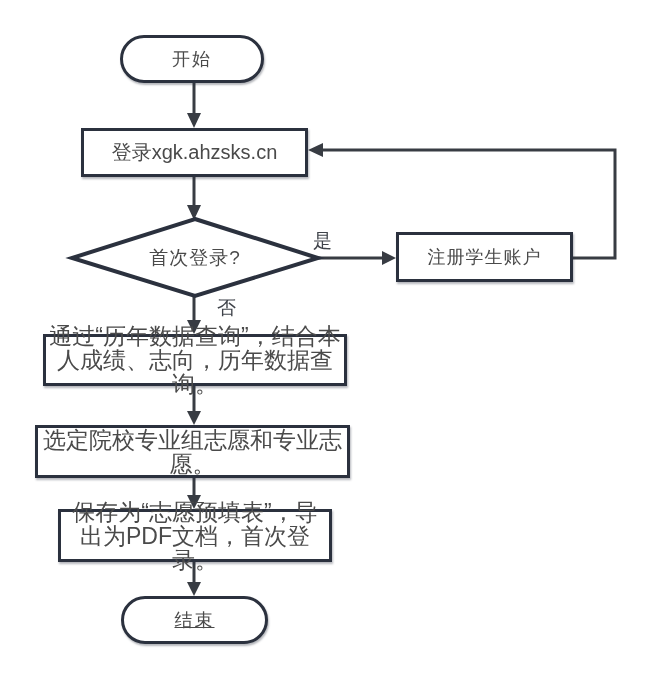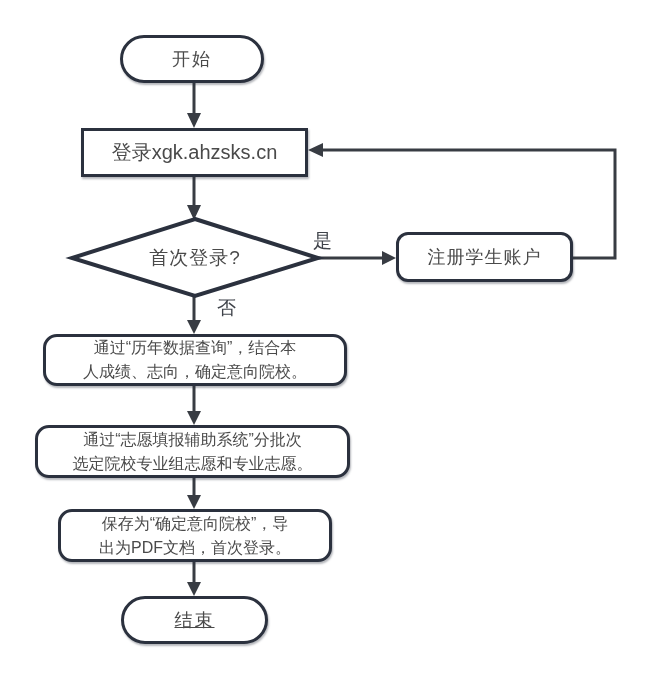--- a/index.html
+++ b/index.html
@@ -42,26 +42,24 @@
     font-size: 18px;
     letter-spacing: 2px;
   }
   .node.rect-single {
     font-size: 20px;
     text-align: right;
   }
   .node.rect-single.small {
     font-size: 18px;
     letter-spacing: 1px;
-    border-radius: 12px;
   }
   .node.rect-multi {
-    font-size: 16px;
+    font-size: 23px;
     line-height: 24px;
-    border-radius: 14px;
   }
   .decision-label {
     position: absolute;
     display: flex;
     align-items: center;
     justify-content: center;
     text-align: right;
     font-size: 19px;
     letter-spacing: 1px;
   }
@@ -113,30 +111,29 @@
   <div class="edge-label" style="left:313px; top:228px;">是</div>
 
   <div class="edge-label" style="left:217px; top:295px;">否</div>
 
   <div class="node rect-single small" style="left:396px; top:232px; width:177px; height:50px;">
     <span>注册学生账户</span>
   </div>
 
   <div class="node rect-multi" style="left:43px; top:334px; width:304px; height:52px;">
     <div>通过“历年数据查询”，结合本</div>
-    <div>人成绩、志向，确定意向院校。</div>
+    <div>人成绩、志向，历年数据查询。</div>
   </div>
 
   <div class="node rect-multi" style="left:35px; top:425px; width:315px; height:53px;">
-    <div>通过“志愿填报辅助系统”分批次</div>
     <div>选定院校专业组志愿和专业志愿。</div>
   </div>
 
   <div class="node rect-multi" style="left:58px; top:509px; width:274px; height:53px;">
-    <div>保存为“确定意向院校”，导</div>
+    <div>保存为“志愿预填表”，导</div>
     <div>出为PDF文档，首次登录。</div>
   </div>
 
   <div class="node terminal" style="left:121px; top:596px; width:147px; height:48px;text-decoration:underline;">
     <span>结束</span>
   </div>
 
 </div>
 
 </body></html>

